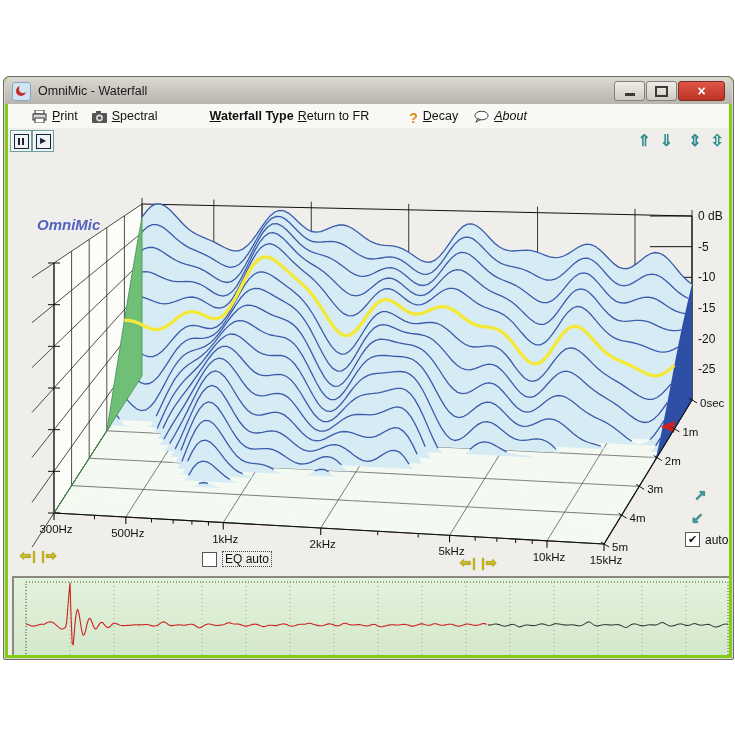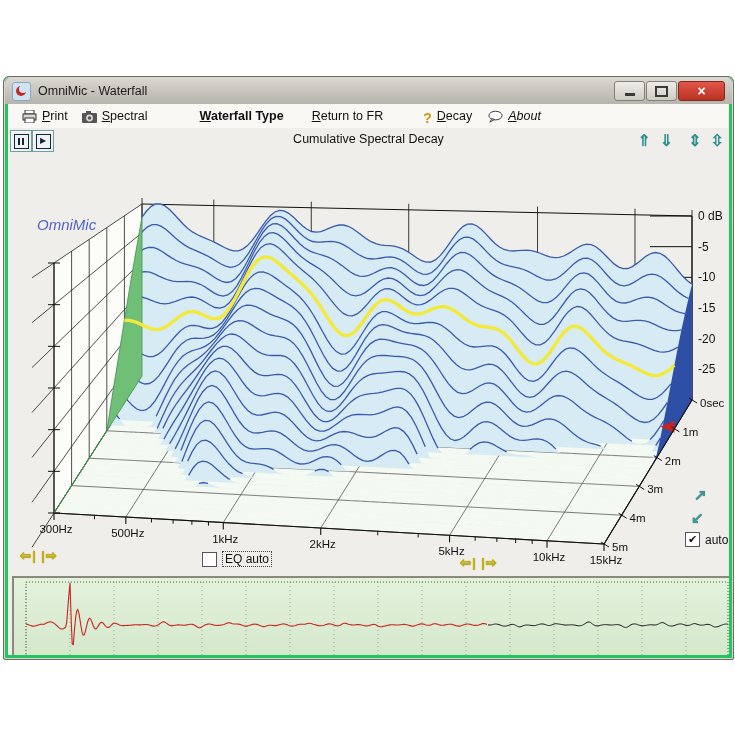--- a/index.html
+++ b/index.html
@@ -1,56 +1,56 @@
 <!DOCTYPE html>
 <html><head>
 <meta charset="utf-8">
 <style>
   html,body{margin:0;padding:0;background:#fff;}
   .page{position:relative;width:735px;height:735px;background:#fff;overflow:hidden;
         font-family:"Liberation Sans",sans-serif;color:#111;}
   
   .win{position:absolute;left:3px;top:76px;width:729px;height:582px;
-       background:#22c55e;border:1px solid #6e6b65;border-radius:6px 6px 2px 2px;
+       background:#84cc16;border:1px solid #6e6b65;border-radius:6px 6px 2px 2px;
        box-shadow:inset 0 0 0 1px #d9d7d1;}
   .titlebar{position:absolute;left:1px;top:1px;right:1px;height:26px;
             background:linear-gradient(#dbd8d2,#c4c1ba 60%,#b8b5ae);
             border-radius:5px 5px 0 0;display:flex;align-items:center;}
   .appicon{width:17px;height:17px;margin-left:7px;border-radius:3px;
            background:#cfe4f2;border:1px solid #8aa8c0;position:relative;}
   .appicon .c1{position:absolute;left:3px;top:3px;width:10px;height:10px;border-radius:50%;background:#c62828;}
   .appicon .c2{position:absolute;left:6px;top:2px;width:8px;height:8px;border-radius:50%;background:#cfe4f2;}
   .wtitle{margin-left:7px;font-size:12.5px;color:#1b1b1b;}
   .winbtns{position:absolute;right:7px;top:3px;display:flex;gap:1px;}
   .wb{width:29px;height:18px;border:1px solid #84817b;border-radius:3px;
       background:linear-gradient(#efede8,#cecbc3);display:flex;align-items:center;justify-content:center;}
   .wb.close{width:45px;background:linear-gradient(#e0564a,#bb3322);border-color:#7e2a1e;color:#fff;
             font-weight:bold;font-size:14px;line-height:1;}
   .wb .minbar{width:10px;height:3px;background:#3c3a36;margin-top:7px;}
   .wb .maxbox{width:9px;height:7px;border:2px solid #3c3a36;}
   
   .menubar{position:absolute;left:4px;top:27px;right:4px;height:24px;background:#f9f8f5;
-           border-bottom:1px solid #cdcac3;display:flex;font-size:12.5px;}
+           border-bottom:1px solid #cdcac3;display:flex;font-size:12.5px;padding-left:10px;}
   .mitem{display:flex;align-items:center;gap:5px;margin-left:14px;cursor:default;}
   .accel{display:inline-block;}
   .accel::first-letter{text-decoration:underline;}
   .micon{width:15px;height:13px;position:relative;flex:0 0 auto;}
   .qmark{color:#d89010;font-weight:bold;font-size:14px;width:auto;}
   
   .client{position:absolute;left:4px;top:51px;right:4px;bottom:4px;background:#f0eeea;overflow:hidden;}
   .tbtn{position:absolute;width:20px;height:20px;background:#eef2f0;border:1px solid #6fa0a0;
         box-shadow:inset 1px 1px 0 #fff;display:flex;align-items:center;justify-content:center;}
   .tbtn .inner{width:13px;height:13px;border:1px solid #16233c;display:flex;align-items:center;
                justify-content:center;gap:2px;}
   .tbtn .bar{width:2px;height:7px;background:#16233c;}
   .tbtn .tri{font-size:8px;color:#16233c;line-height:1;}
   .csdtitle{position:absolute;left:0;right:0;top:4px;text-align:center;font-size:12.5px;color:#111;}
   .tealarrows{position:absolute;top:3px;right:5px;display:flex;gap:9px;font-size:16px;color:#2f8f8f;
               font-weight:bold;}
-  .watermark{position:absolute;left:29px;top:88px;font-size:15px;font-style:italic;font-weight:normal;
+  .watermark{position:absolute;left:29px;top:88px;font-size:15px;font-style:italic;font-weight:bold;
              color:#5163c0;}
   .chartsvg{position:absolute;left:2px;top:52px;}
   .cb{width:13px;height:13px;background:#fff;border:1px solid #555;display:inline-flex;
       align-items:center;justify-content:center;font-size:11px;color:#111;flex:0 0 auto;}
   .cbrow{position:absolute;display:flex;align-items:center;gap:5px;font-size:12px;}
   .focusdots{border:1px dotted #444;padding:0 2px;}
   .navarr{position:absolute;color:#cbb800;font-weight:bold;font-size:13px;letter-spacing:1px;
           text-shadow:0 0 1px #6c6200;}
   .diagarr{position:absolute;color:#3d9898;font-size:15px;font-weight:bold;text-shadow:0 0 1px #1e5c5c;}
   
@@ -94,21 +94,21 @@
             <rect x="0" y="3" width="15" height="10" rx="1" fill="#555"></rect>
             <rect x="4" y="1" width="5" height="3" fill="#555"></rect>
             <circle cx="7.5" cy="8" r="3.4" fill="#ddd"></circle>
             <circle cx="7.5" cy="8" r="1.8" fill="#555"></circle>
           </svg>
         <span class="accel">Spectral</span>
       </div>
       <div class="mitem" style="margin-left:52px;font-weight:bold;">
         <span class="accel">Waterfall Type</span>
       </div>
-      <div class="mitem" style="margin-left:28px;">
+      <div class="mitem" style="margin-left:4px;">
         <span class="accel">Return to FR</span>
       </div>
       <div class="mitem" style="margin-left:40px;">
         <span class="micon qmark">?</span>
         <span class="accel">Decay</span>
       </div>
       <div class="mitem" style="margin-left:16px;font-style:italic;">
         <svg class="micon" viewBox="0 0 16 13">
             <ellipse cx="8" cy="5.5" rx="7" ry="4.6" fill="#fff" stroke="#333"></ellipse>
             <path d="M4,9 L2,12.5 L7,9.6 Z" fill="#fff" stroke="#333"></path>
@@ -124,21 +124,20 @@
             <div class="bar"></div>
             <div class="bar"></div>
           </div>
       </div>
       <div class="tbtn" style="left:24px;top:2px;">
         <div class="inner">
             <span class="tri">▶</span>
           </div>
       </div>
 
-      <div class="csdtitle">Cumulative Spectral Decay</div>
 
       <div class="tealarrows">
         <span>⇑</span>
         <span>⇓</span>
         <span style="margin-left:6px;">⇕</span>
         <span>⇳</span>
       </div>
 
       <div class="watermark">OmniMic</div>
 

